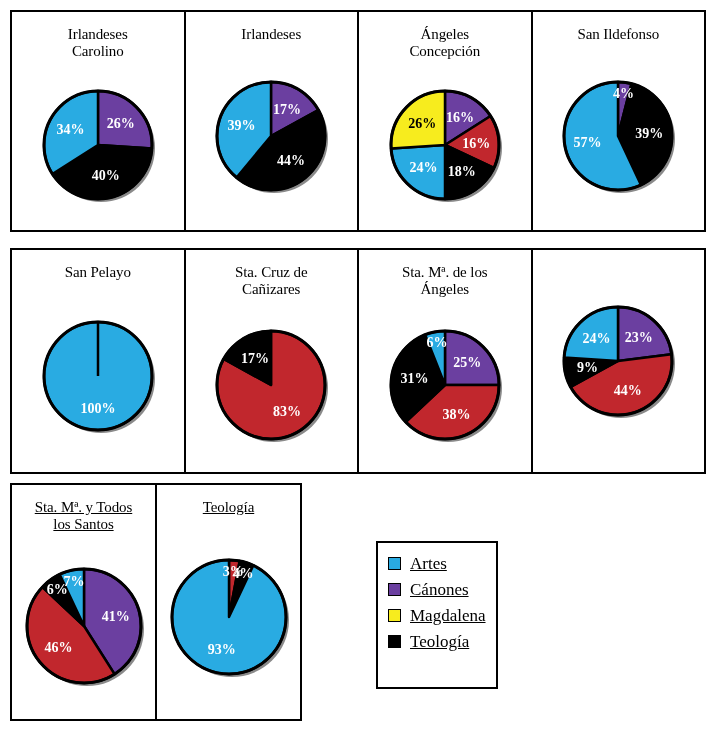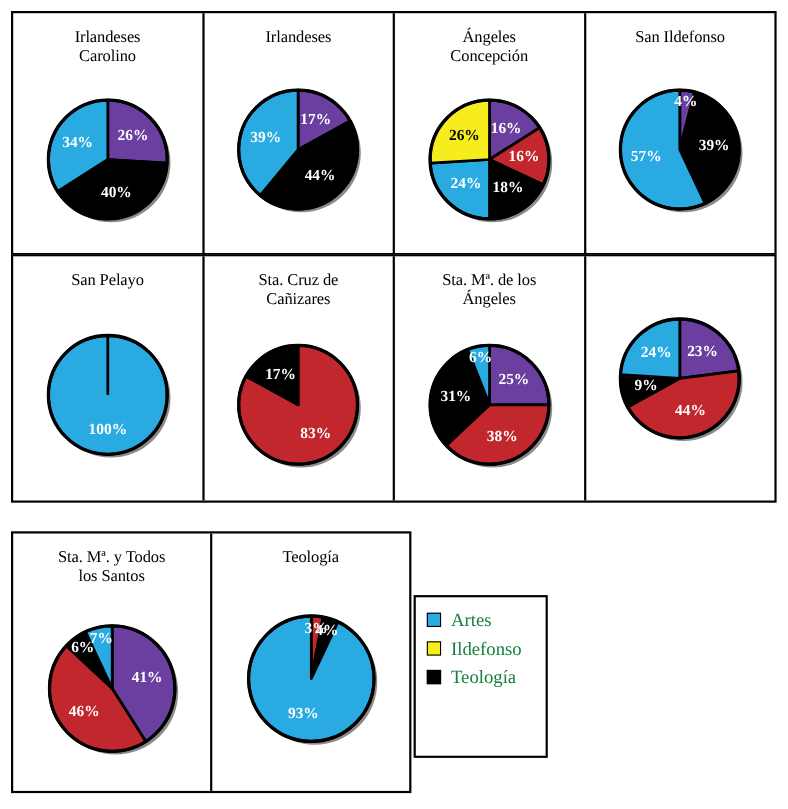--- a/index.html
+++ b/index.html
@@ -16,22 +16,22 @@
   }
 
   .grid-row {
     position: absolute;
     display: flex;
     border: 2.5px solid #000;
     box-sizing: border-box;
     background: #fff;
   }
   #row-0 { left: 10px; top: 10px;  width: 696px; height: 222px; }
-  #row-1 { left: 10px; top: 231px; width: 696px; height: 226px; }
-  #row-2 { left: 10px; top: 483px; width: 364px; height: 238px; }
+  #row-1 { left: 10px; top: 248px; width: 696px; height: 226px; }
+  #row-2 { left: 10px; top: 483px; width: 292px; height: 238px; text-decoration: underline; }
 
   .panel {
     position: relative;
     box-sizing: border-box;
     border-right: 2.5px solid #000;
     flex: 1 1 0;
     display: flex;
     flex-direction: column;
     align-items: center;
   }
@@ -82,22 +82,23 @@
   .legend-swatch {
     width: 13px;
     height: 13px;
     border: 1.5px solid #000;
     box-sizing: border-box;
     margin-right: 9px;
     flex: 0 0 auto;
   }
   .legend-label {
     font-size: 17px;
-    color: #15803d;
+    color: #000000;
     line-height: 1;
+    text-decoration: underline;
   }
 </style>
 </head>
 <body>
 
 <div class="grid-row" id="row-0">
     <div class="panel">
       <div class="panel-title">Irlandeses
 Carolino</div>
       <div class="pie-wrap">
@@ -261,20 +262,24 @@
       </div>
     </div>
   </div>
 
 <div id="legend">
     <div class="legend-item">
       <span class="legend-swatch" style="background: rgb(41, 171, 226);"></span>
       <span class="legend-label">Artes</span>
     </div>
     <div class="legend-item">
+      <span class="legend-swatch" style="background: rgb(107, 63, 160);"></span>
+      <span class="legend-label">Cánones</span>
+    </div>
+    <div class="legend-item">
       <span class="legend-swatch" style="background: rgb(247, 236, 30);"></span>
-      <span class="legend-label">Ildefonso</span>
+      <span class="legend-label">Magdalena</span>
     </div>
     <div class="legend-item">
       <span class="legend-swatch" style="background: rgb(0, 0, 0);"></span>
       <span class="legend-label">Teología</span>
     </div>
   </div>
 
 </body></html>

